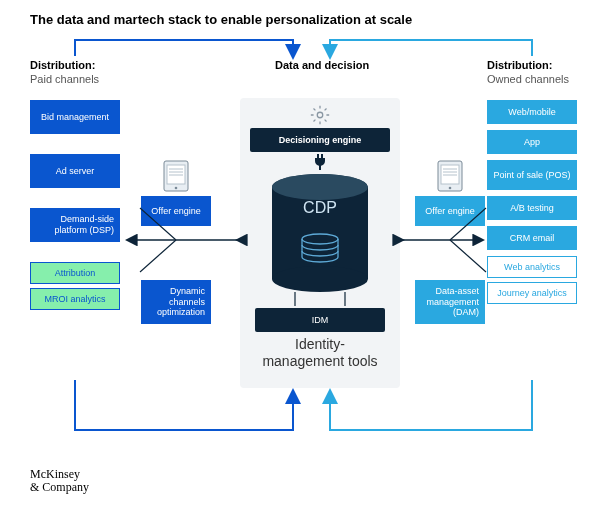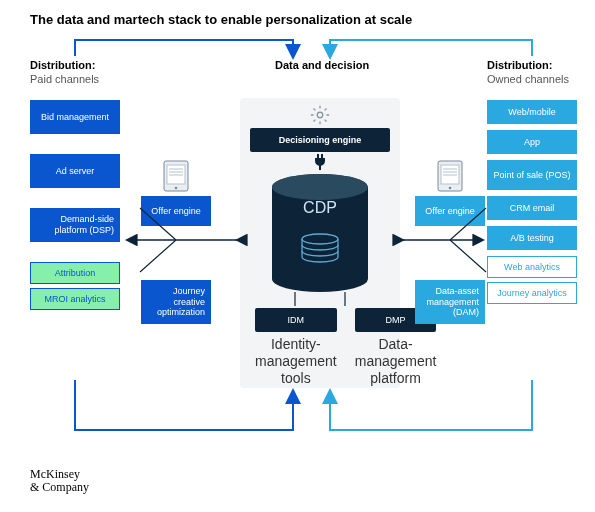--- a/index.html
+++ b/index.html
@@ -61,22 +61,22 @@
   <div style="height:12px"></div>
   <div class="box blue-darkout" style="min-height:22px;margin-bottom:4px">Attribution</div>
   <div class="box blue-darkout" style="min-height:22px">MROI analytics</div>
 </div>
 
 <div class="col right-col">
   <div style="height:20px"></div>
   <div class="box blue-light" style="min-height:24px;margin-bottom:6px">Web/mobile</div>
   <div class="box blue-light" style="min-height:24px;margin-bottom:6px">App</div>
   <div class="box blue-light" style="min-height:30px;margin-bottom:6px">Point of sale (POS)</div>
+  <div class="box blue-light" style="min-height:24px;margin-bottom:6px">A/B testing</div>
   <div class="box blue-light" style="min-height:24px;margin-bottom:6px">CRM email</div>
-  <div class="box blue-light" style="min-height:24px;margin-bottom:6px">A/B testing</div>
   <div class="box blue-lightout" style="min-height:22px;margin-bottom:4px">Web analytics</div>
   <div class="box blue-lightout" style="min-height:22px">Journey analytics</div>
 </div>
 
 <div class="center-panel">
   <svg class="gear" width="22" height="22" viewBox="0 0 24 24">
       <g fill="none" stroke="#8a97a3" stroke-width="1.4">
         <circle cx="12" cy="12" r="3"></circle>
         <path d="M12 2v3M12 19v3M2 12h3M19 12h3M4.9 4.9l2.1 2.1M17 17l2.1 2.1M4.9 19.1l2.1-2.1M17 7l2.1-2.1"></path>
       </g>
@@ -103,40 +103,36 @@
   </div>
   <div class="idm-dmp-row">
     <div style="flex:1">
       <div class="mini">
         <span>IDM</span>
         <div style="position:absolute;right:-3px;top:-3px;width:100%;height:100%;border:1px solid #bbb;z-index:-1"></div>
         <div style="position:absolute;right:-6px;top:-6px;width:100%;height:100%;border:1px solid #ddd;z-index:-2"></div>
       </div>
       <div class="mini-label">Identity-management tools</div>
     </div>
-    <div style="flex:1">
-      <div class="mini">DMP</div>
-      <div class="mini-label">Data-management platform</div>
-    </div>
   </div>
 </div>
 
 <div class="offer-box offer-left">
   <svg class="device-icon" width="26" height="32" viewBox="0 0 26 32">
       <rect x="1" y="1" width="24" height="30" rx="2" fill="#e8eef3" stroke="#7a8a97"></rect>
       <rect x="4" y="5" width="18" height="19" fill="#fff" stroke="#b5c2cc"></rect>
       <circle cx="13" cy="28" r="1.3" fill="#7a8a97"></circle>
       <line x1="6" y1="9" x2="20" y2="9" stroke="#b5c2cc"></line>
       <line x1="6" y1="12" x2="20" y2="12" stroke="#b5c2cc"></line>
       <line x1="6" y1="15" x2="20" y2="15" stroke="#b5c2cc"></line>
     </svg>
   <div class="box blue-dark small-box">Offer engine</div>
 </div>
 <div class="dynamic-box">
-  <div class="box blue-dark small-box" style="min-height:44px">Journey creative optimization</div>
+  <div class="box blue-dark small-box" style="min-height:44px">Dynamic channels optimization</div>
 </div>
 
 <div class="offer-box offer-right">
   <svg class="device-icon" width="26" height="32" viewBox="0 0 26 32">
       <rect x="1" y="1" width="24" height="30" rx="2" fill="#e8eef3" stroke="#7a8a97"></rect>
       <rect x="4" y="5" width="18" height="19" fill="#fff" stroke="#b5c2cc"></rect>
       <circle cx="13" cy="28" r="1.3" fill="#7a8a97"></circle>
       <line x1="6" y1="9" x2="20" y2="9" stroke="#b5c2cc"></line>
       <line x1="6" y1="12" x2="20" y2="12" stroke="#b5c2cc"></line>
       <line x1="6" y1="15" x2="20" y2="15" stroke="#b5c2cc"></line>

